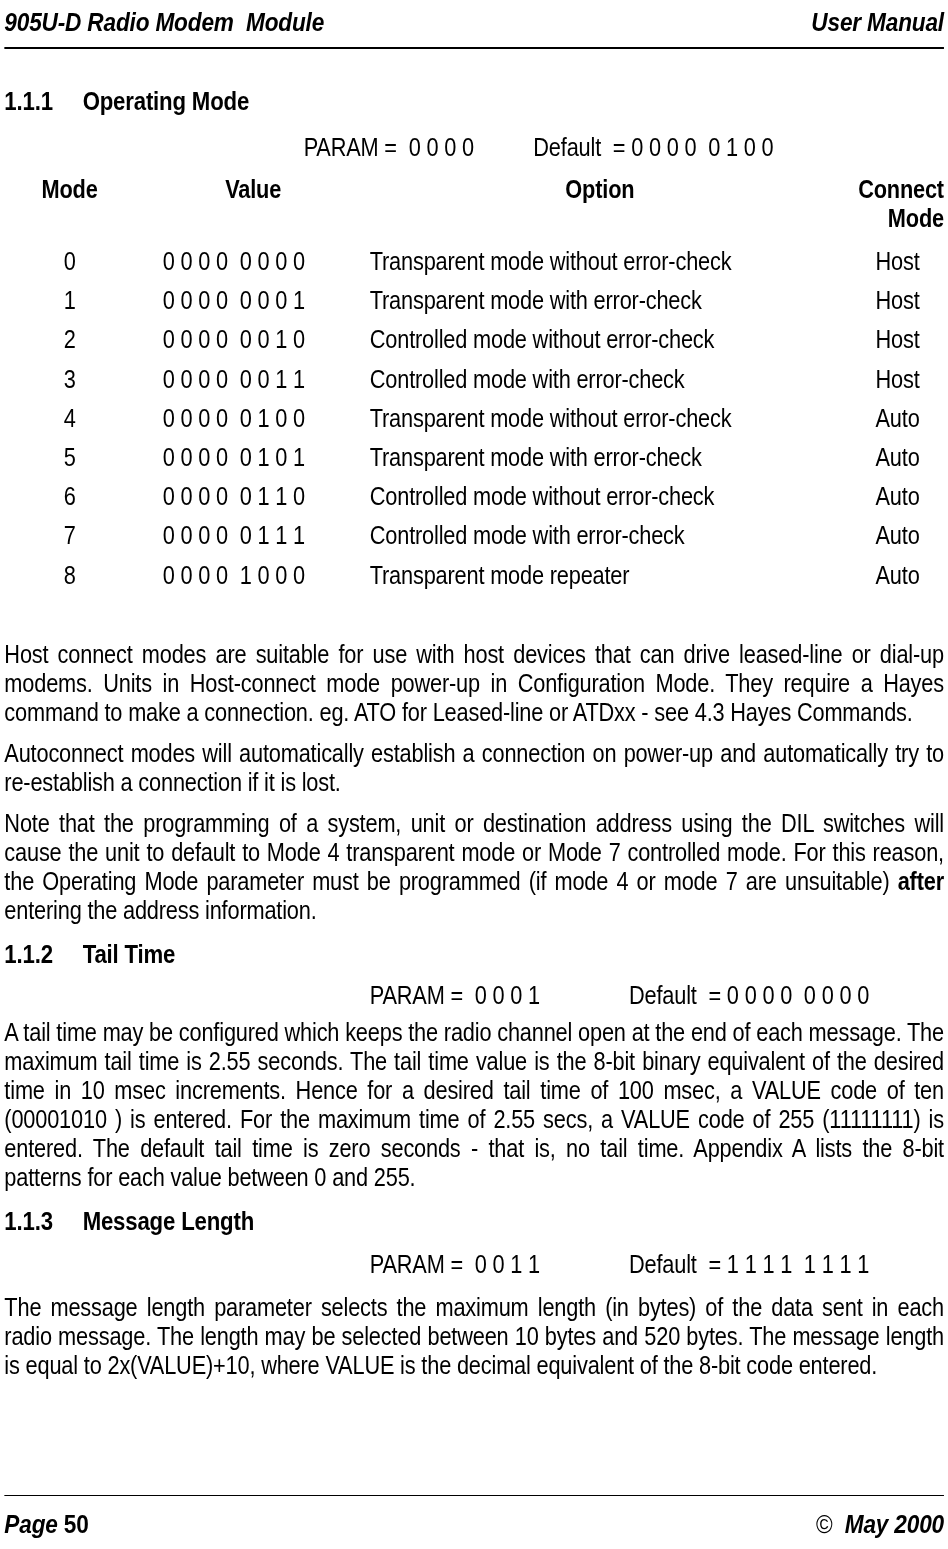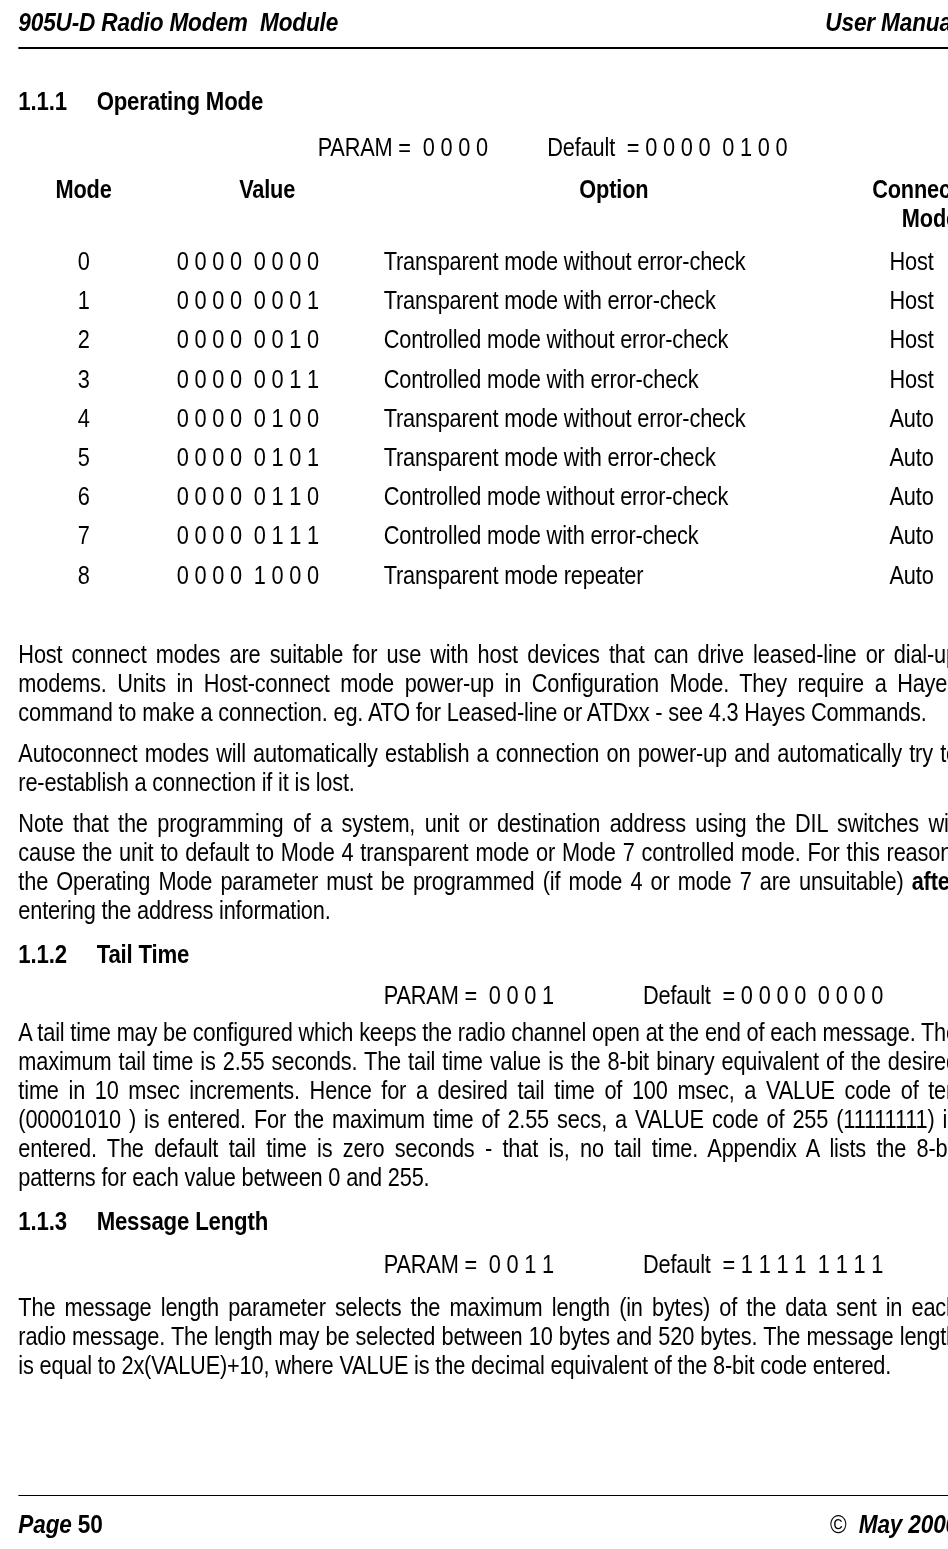--- a/index.html
+++ b/index.html
@@ -4,21 +4,20 @@
 <style>
   * { margin: 0; padding: 0; box-sizing: border-box; }
   html, body { background: #ffffff; }
   .page {
     position: relative;
     width: 948px;
     height: 1549px;
     background: #ffffff;
     color: #000000;
     overflow: hidden;
-    padding-left: 14px;
   }
   
   .squeeze {
     position: relative;
     width: 1090px;
     height: 1549px;
     padding: 0 5px;
     transform: scaleX(0.87);
     transform-origin: 0 0;
     font-family: "Liberation Sans", "DejaVu Sans", sans-serif;

